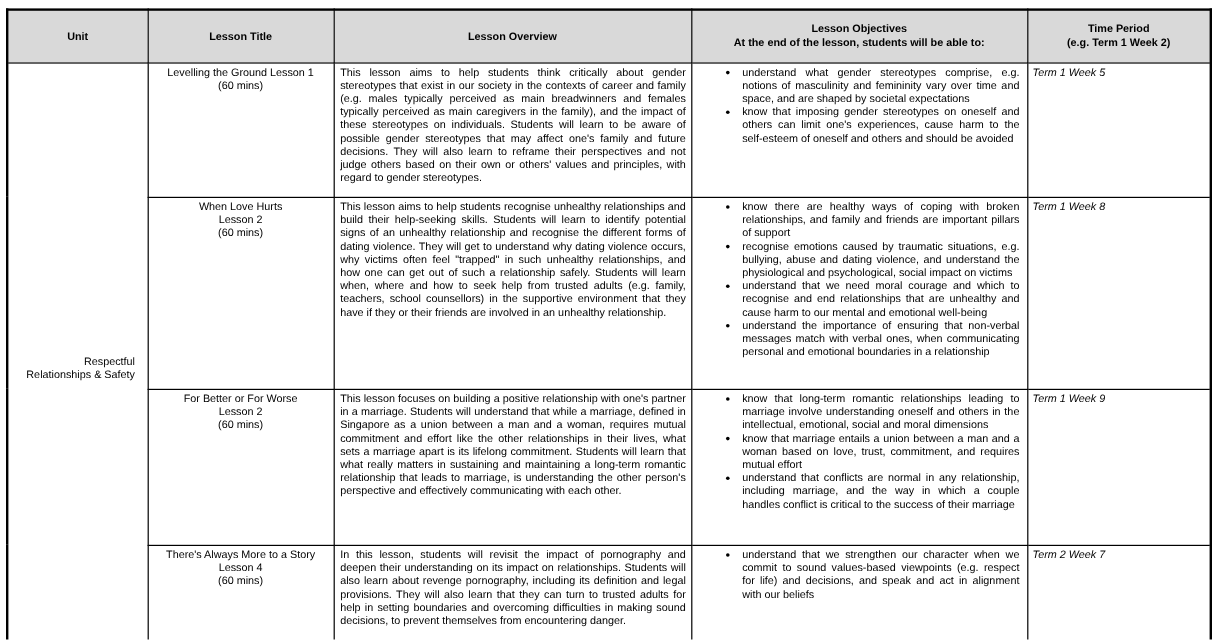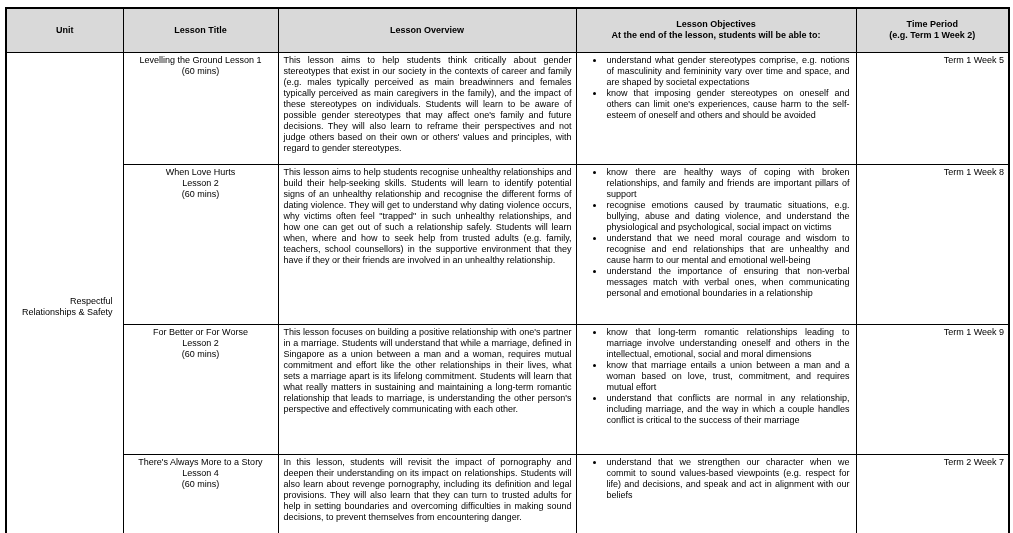--- a/index.html
+++ b/index.html
@@ -46,30 +46,31 @@
   td.overview-cell {
     text-align: justify;
     padding: 2px 4px 2px 5px;
     margin-left: 32px;
   }
   td.objectives-cell {
     padding: 2px 6px 2px 0;
   }
   td.objectives-cell ul {
     margin: 0;
-    padding-left: 28px;
+    padding-left: 40px;
     list-style: disc outside;
   }
   td.objectives-cell li {
     text-align: justify;
     padding-left: 2px;
   }
   td.time-cell {
-    text-align: right;
+    text-align: left;
     padding: 2px 4px;
+    font-style: italic;
   }
 </style>
 </head>
 <body>
 
 <div class="page">
   <table class="lesson-table">
     <colgroup>
       <col style="width:117px">
       <col style="width:155px">
@@ -112,21 +113,21 @@
         <td class="title-cell">
           <div>When Love Hurts</div>
           <div>Lesson 2</div>
           <div>(60 mins)</div>
         </td>
         <td class="overview-cell">This lesson aims to help students recognise unhealthy relationships and build their help-seeking skills. Students will learn to identify potential signs of an unhealthy relationship and recognise the different forms of dating violence. They will get to understand why dating violence occurs, why victims often feel "trapped" in such unhealthy relationships, and how one can get out of such a relationship safely. Students will learn when, where and how to seek help from trusted adults (e.g. family, teachers, school counsellors) in the supportive environment that they have if they or their friends are involved in an unhealthy relationship.</td>
         <td class="objectives-cell">
           <ul>
             <li>know there are healthy ways of coping with broken relationships, and family and friends are important pillars of support</li>
             <li>recognise emotions caused by traumatic situations, e.g. bullying, abuse and dating violence, and understand the physiological and psychological, social impact on victims</li>
-            <li>understand that we need moral courage and wisdom to recognise and end relationships that are unhealthy and cause harm to our mental and emotional well-being</li>
+            <li>understand that we need moral courage and which to recognise and end relationships that are unhealthy and cause harm to our mental and emotional well-being</li>
             <li>understand the importance of ensuring that non-verbal messages match with verbal ones, when communicating personal and emotional boundaries in a relationship</li>
           </ul>
         </td>
         <td class="time-cell">Term 1 Week 8</td>
       </tr>
       <tr style="height:130px">
         <td class="title-cell">
           <div>For Better or For Worse</div>
           <div>Lesson 2</div>
           <div>(60 mins)</div>

